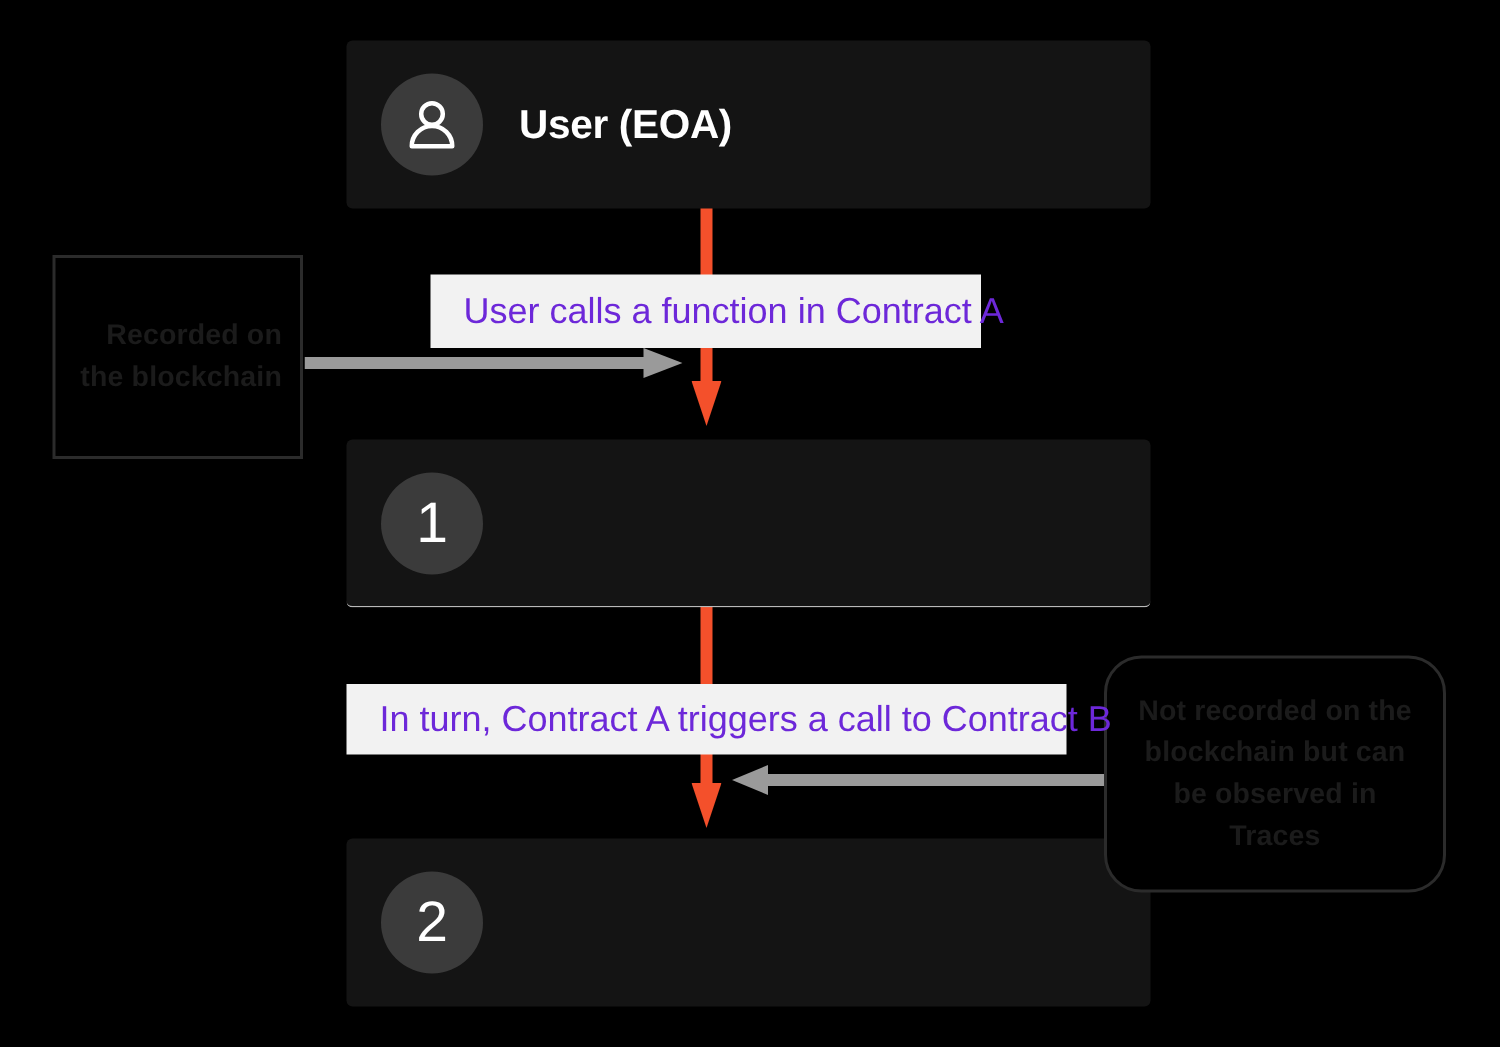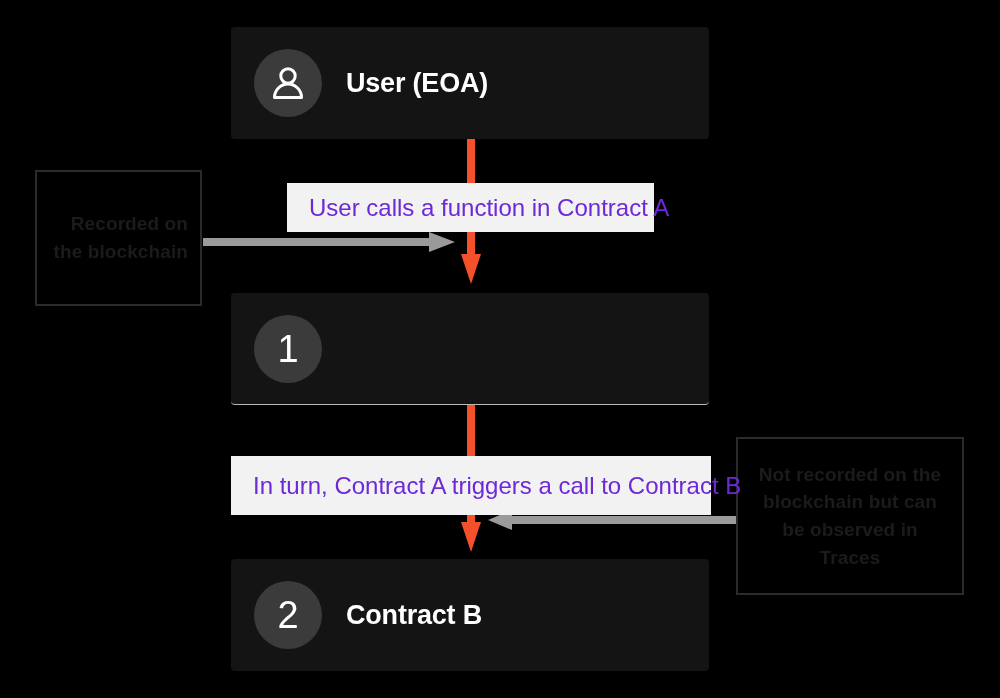--- a/index.html
+++ b/index.html
@@ -17,21 +17,21 @@
     position: relative;
     width: 1000px;
     height: 698px;
     background: #000000;
   }
 
   
   .node {
     position: absolute;
     left: 231px;
-    width: 478px;
+    width: 536px;
     height: 112px;
     background: #141414;
     border-radius: 4px;
     display: flex;
     align-items: center;
     padding-left: 23px;
     z-index: 4;
   }
   .node.has-rule {
     border-bottom: 1.5px solid #b9b9b9;
@@ -81,21 +81,21 @@
     left: 287px;
     top: 183px;
     width: 367px;
     height: 49px;
     padding-left: 22px;
   }
   #chip-2 {
     left: 231px;
     top: 456px;
     width: 480px;
-    height: 59px;
+    height: 47px;
     padding-left: 22px;
   }
   .step-chip span {
     color: #6d28d9;
     font-size: 24px;
     font-weight: 400;
     white-space: nowrap;
   }
 
   
@@ -133,20 +133,21 @@
     height: 136px;
     padding: 0 12px;
     text-align: right;
   }
   #callout-right {
     left: 736px;
     top: 437px;
     width: 228px;
     height: 158px;
     padding: 0 12px;
+    border-radius: 25px;
   }
 
   
   .h-arrow {
     position: absolute;
     height: 22px;
     z-index: 2;
   }
   #h-arrow-left  { left: 203px; top: 231px;  width: 252px; }
   #h-arrow-right { left: 488px; top: 509px;  width: 250px; }
@@ -197,21 +198,20 @@
   <div class="node has-rule" id="node-contract-a">
     <div class="node-badge">
       <span class="num">1</span>
     </div>
   </div>
 
   <div class="node" id="node-contract-b">
     <div class="node-badge">
       <span class="num">2</span>
     </div>
-    <div class="node-label">Contract B</div>
   </div>
 
   <div class="step-chip" id="chip-1">
     <span>User calls a function in Contract A</span>
   </div>
 
   <div class="step-chip" id="chip-2">
     <span>In turn, Contract A triggers a call to Contract B</span>
   </div>
 

